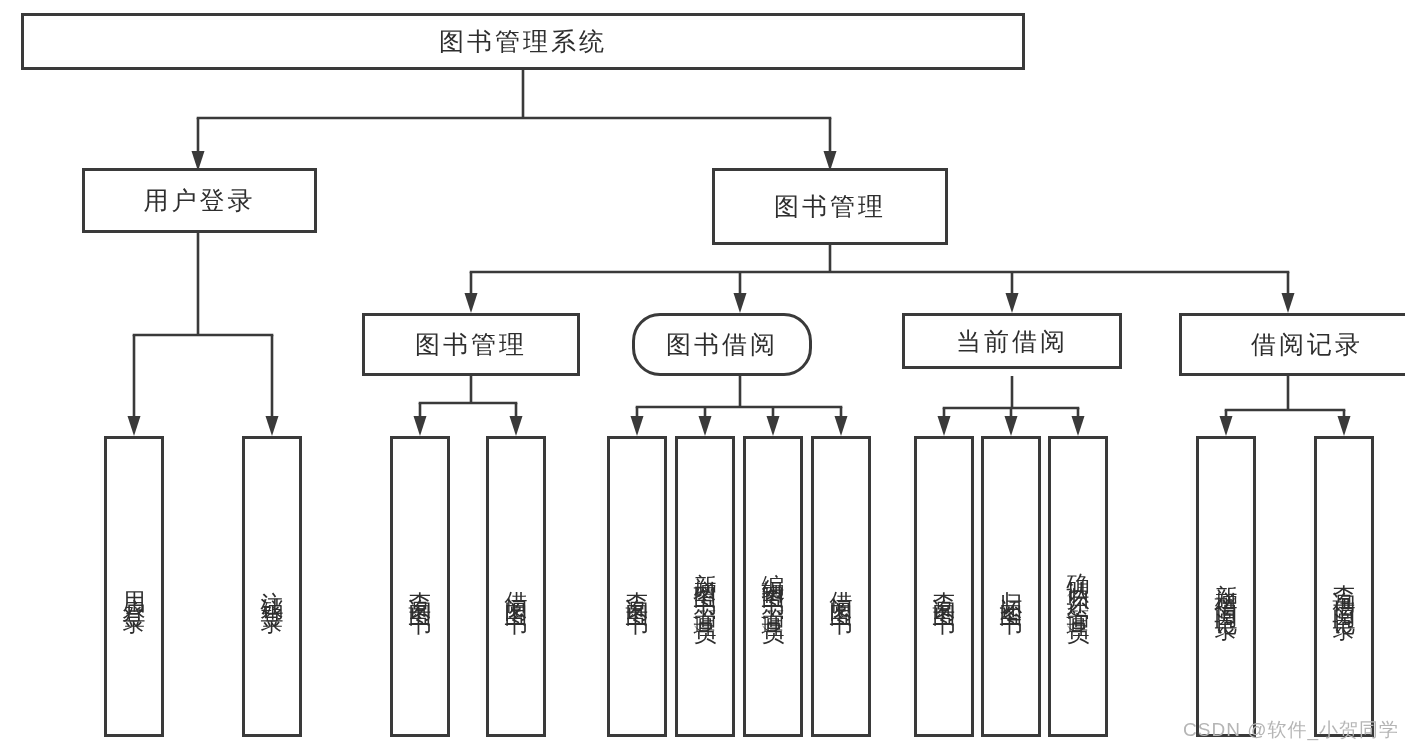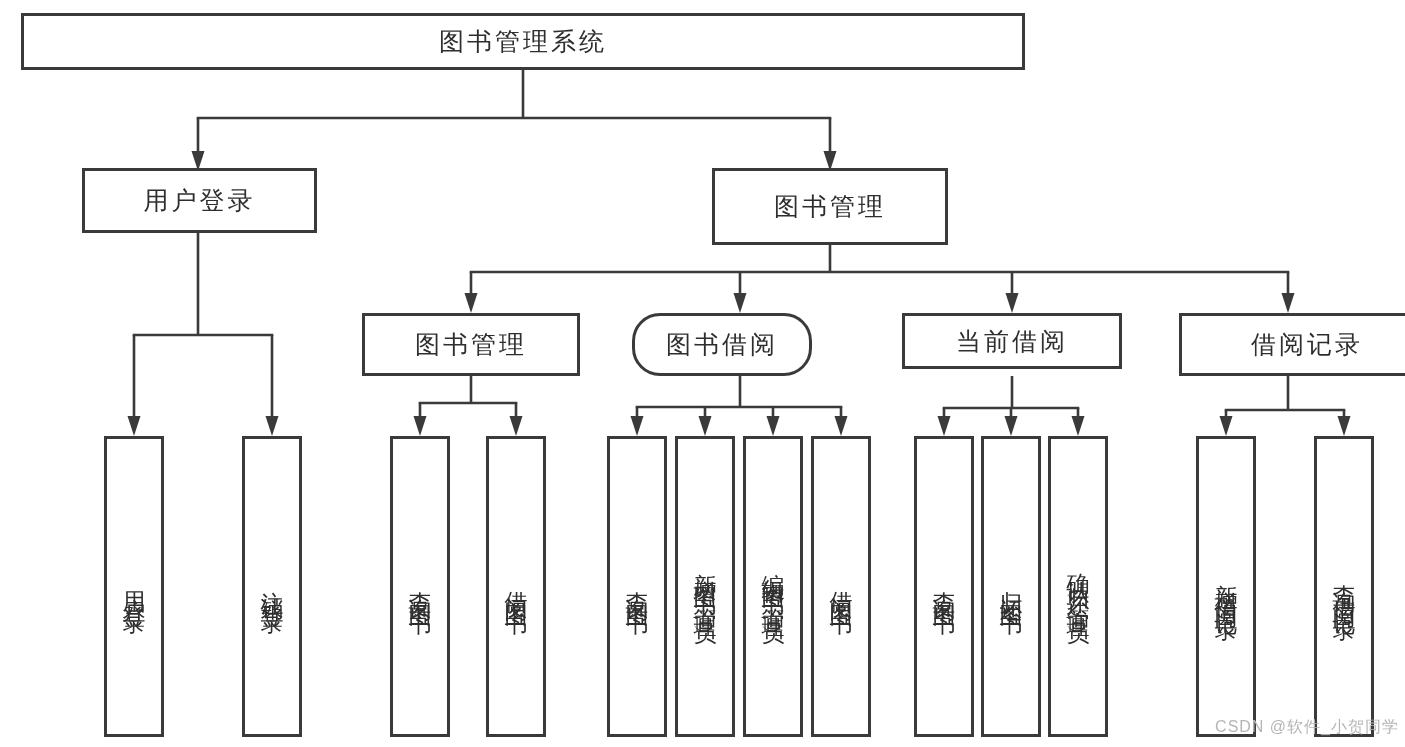--- a/index.html
+++ b/index.html
@@ -51,21 +51,21 @@
     line-height: 1;
     width: 60px;
     top: 436px;
     height: 301px;
   }
   #watermark {
     position: absolute;
     right: 6px;
     top: 717px;
     z-index: 3;
-    font-size: 16px;
+    font-size: 19px;
     letter-spacing: 1px;
     color: #b5b5b5;
     white-space: nowrap;
   }
 </style>
 </head>
 <body>
 
 <div id="canvas">
 

